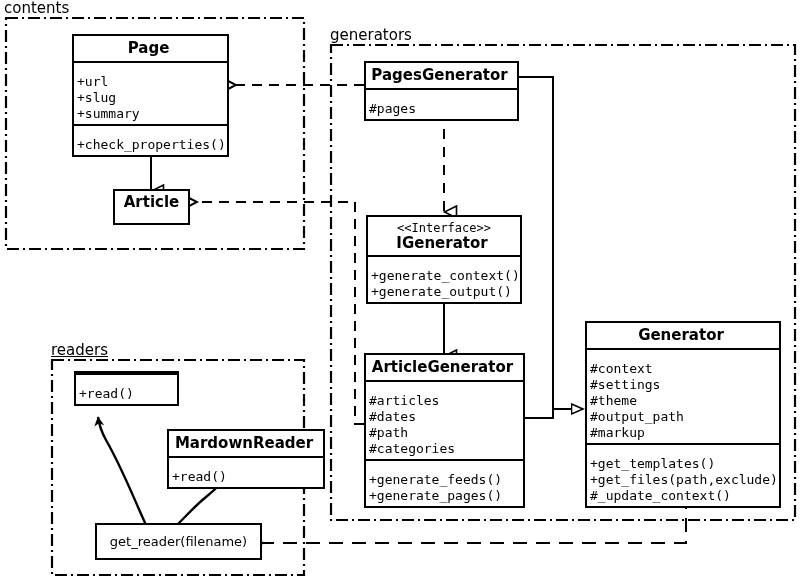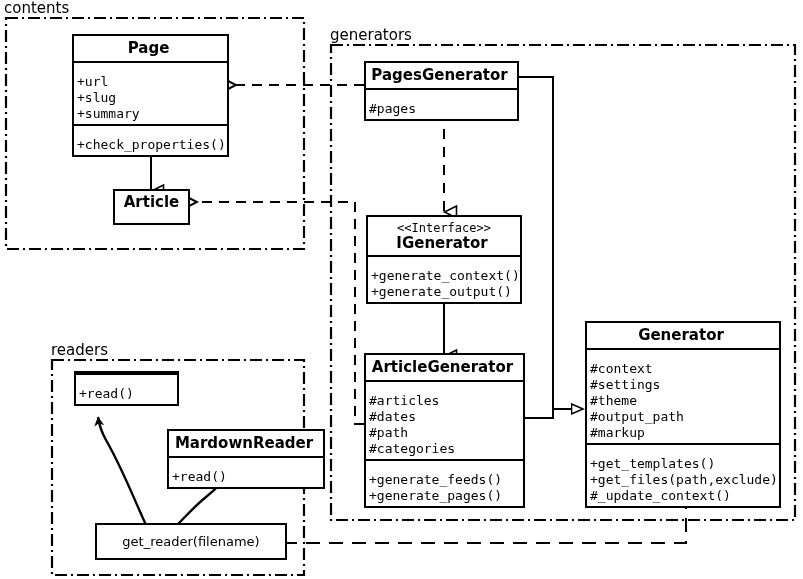--- a/index.html
+++ b/index.html
@@ -155,21 +155,21 @@
     <path d="M146,525 C131,492 122,468 106,440 C101,431 99,424 98,417" fill="none" stroke="#000" stroke-width="2.4" marker-end="url(#filledArrow)"></path>
 
      MardownReader (curved, filled arrow) ---------- --&gt;
     <path d="M177,525 C190,512 196,505 206,497 C218,487 223,482 226,474" fill="none" stroke="#000" stroke-width="2.4" marker-end="url(#filledArrow)"></path>
   </svg>
 
   <div class="pkg-label" style="left:3px; top:0px;">contents</div>
 
   <div class="pkg-label" style="left:329px; top:27px;">generators</div>
 
-  <div class="pkg-label" style="left:50px; top:342px;">readers</div>
+  <div class="pkg-label" style="left:50px; top:342px;text-decoration:underline;">readers</div>
 
   <div class="umlbox" style="left:72px; top:34px; width:157px;">
     <div class="uml-name">Page</div>
     <div class="uml-sep"></div>
     <div class="uml-members">
       <div>+url</div>
       <div>+slug</div>
       <div>+summary</div>
     </div>
     <div class="uml-sep"></div>
@@ -242,17 +242,17 @@
   </div>
 
   <div class="umlbox" style="left:136px; top:429px; width:158px;margin-left:31px;">
     <div class="uml-name">MardownReader</div>
     <div class="uml-sep"></div>
     <div class="uml-members">
       <div>+read()</div>
     </div>
   </div>
 
-  <div class="plainbox" style="left:95px; top:523px; width:192px; height:37px;">
+  <div class="plainbox" style="left:95px; top:523px; width:167px; height:37px;">
     <span>get_reader(filename)</span>
   </div>
 
 </div>
 
 </body></html>

